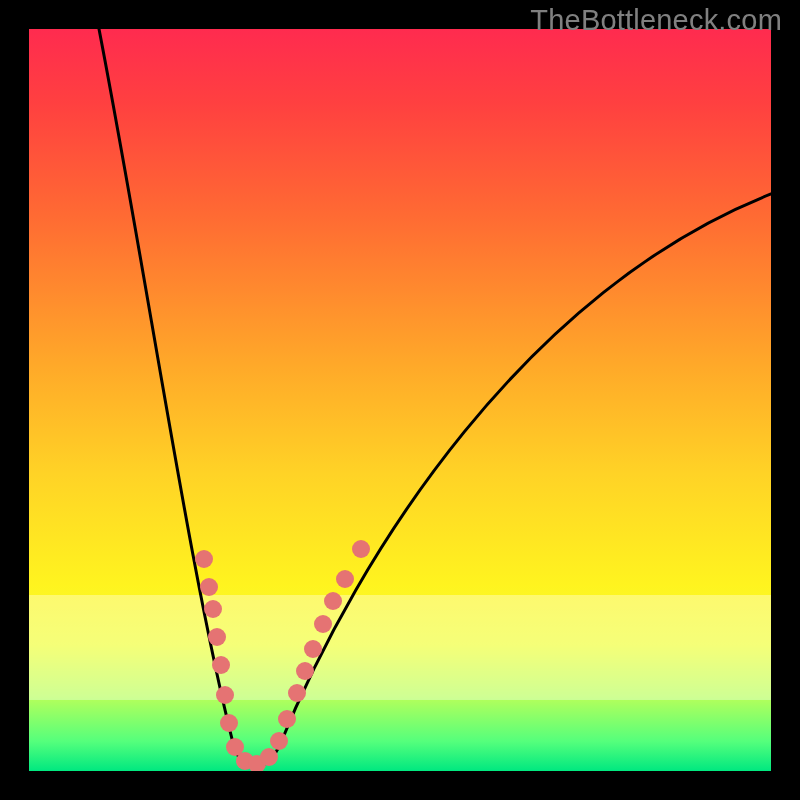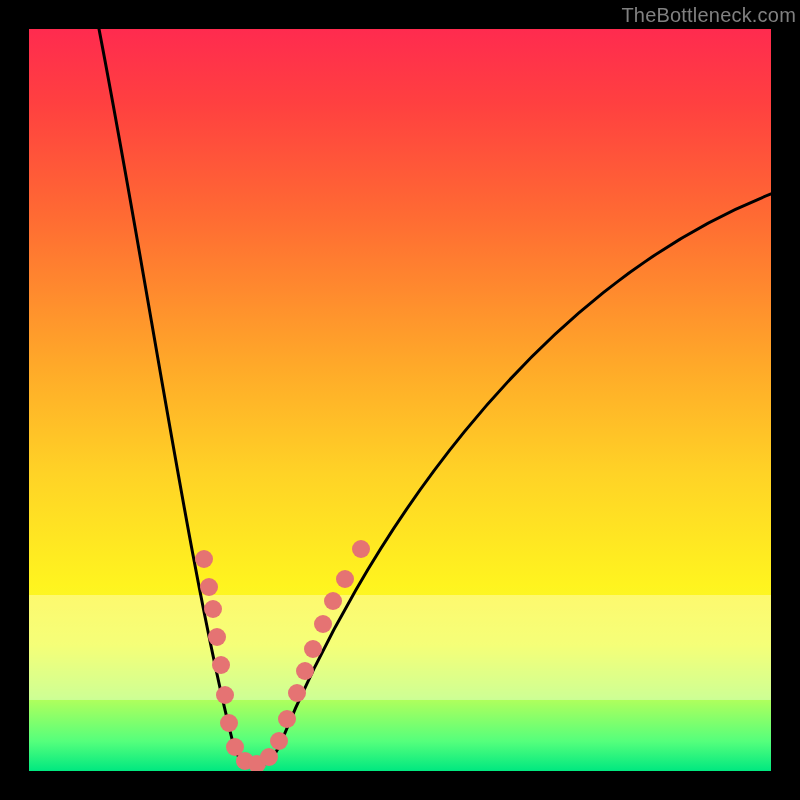--- a/index.html
+++ b/index.html
@@ -35,23 +35,23 @@
     position: absolute;
     left: 29px;
     top: 595px;
     width: 742px;
     height: 105px;
     background: rgba(255,255,255,0.35);
   }
   .watermark {
     position: absolute;
     top: 4px;
-    right: 4px;
+    right: 18px;
     color: #808080;
-    font-size: 20px;
+    font-size: 29px;
     letter-spacing: 0.2px;
     user-select: none;
   }
   svg.chart {
     position: absolute;
     left: 29px;
     top: 29px;
     width: 742px;
     height: 742px;
   }

